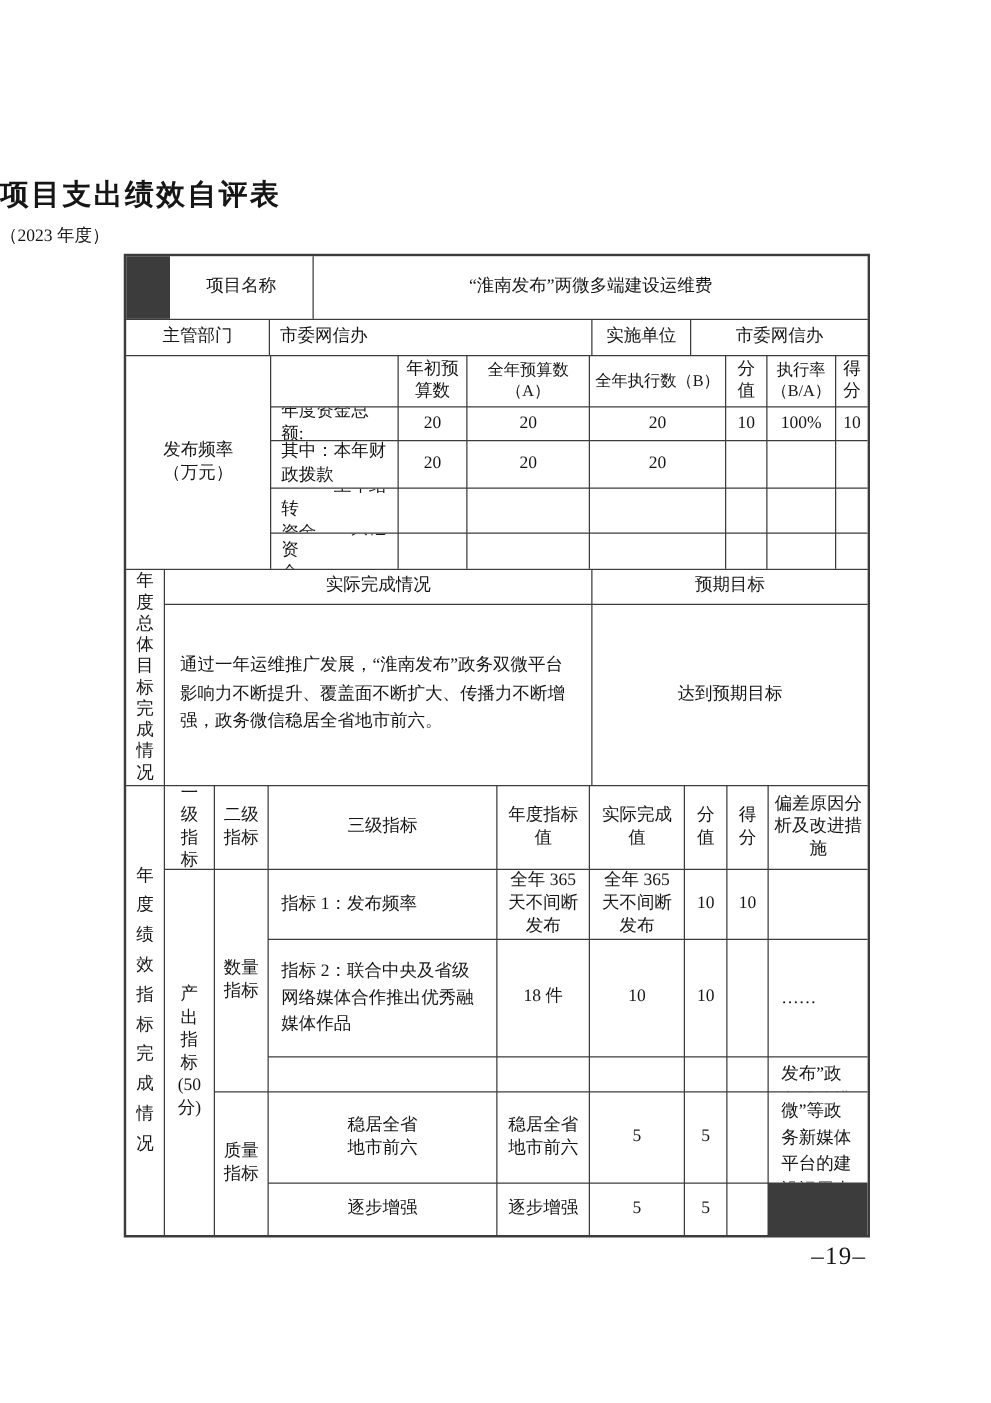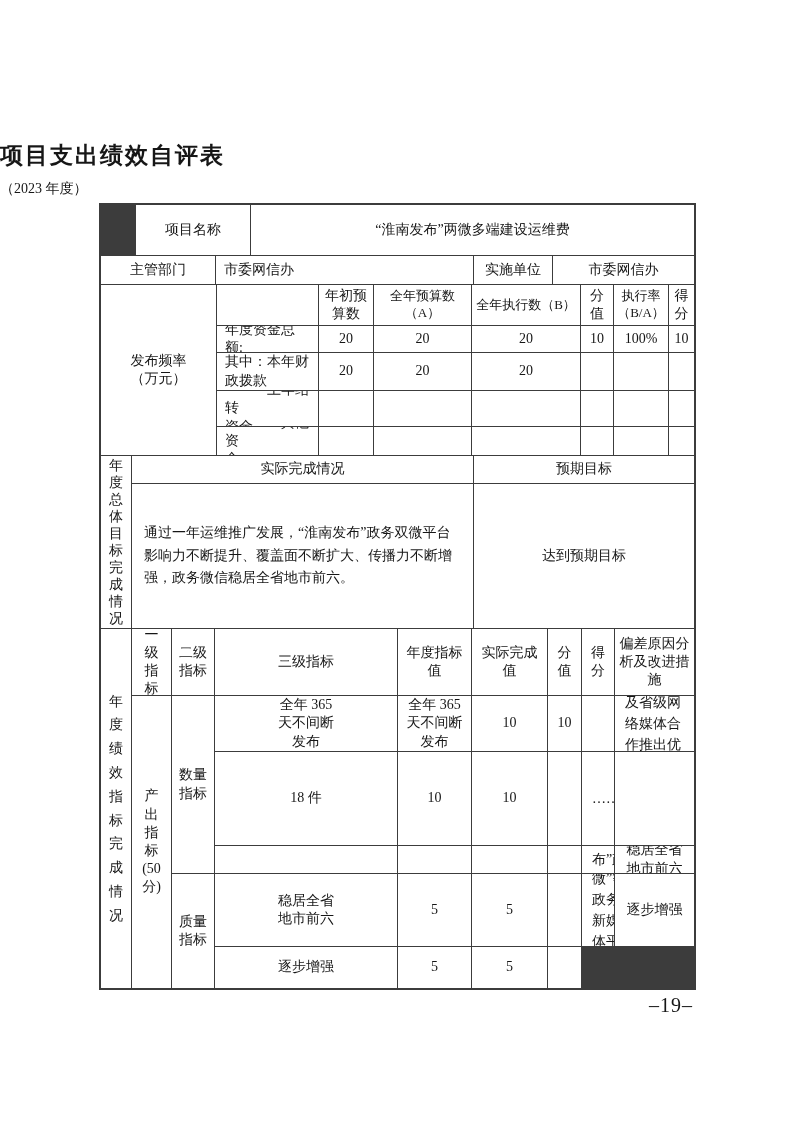--- a/index.html
+++ b/index.html
@@ -154,20 +154,21 @@
 
       <div class="c lvl1" style="grid-column:2;grid-row:2/7">产
 出
 指
 标
 (50
 分)</div>
       <div class="c" style="grid-column:3;grid-row:2/5">数量
 指标</div>
 
+      <div class="c lft name-cell">指标 1：发布频率</div>
       <div class="c">全年 365
 天不间断
 发布</div>
       <div class="c">全年 365
 天不间断
 发布</div>
       <div class="c">10</div>
       <div class="c">10</div>
       <div class="c"></div>
 

